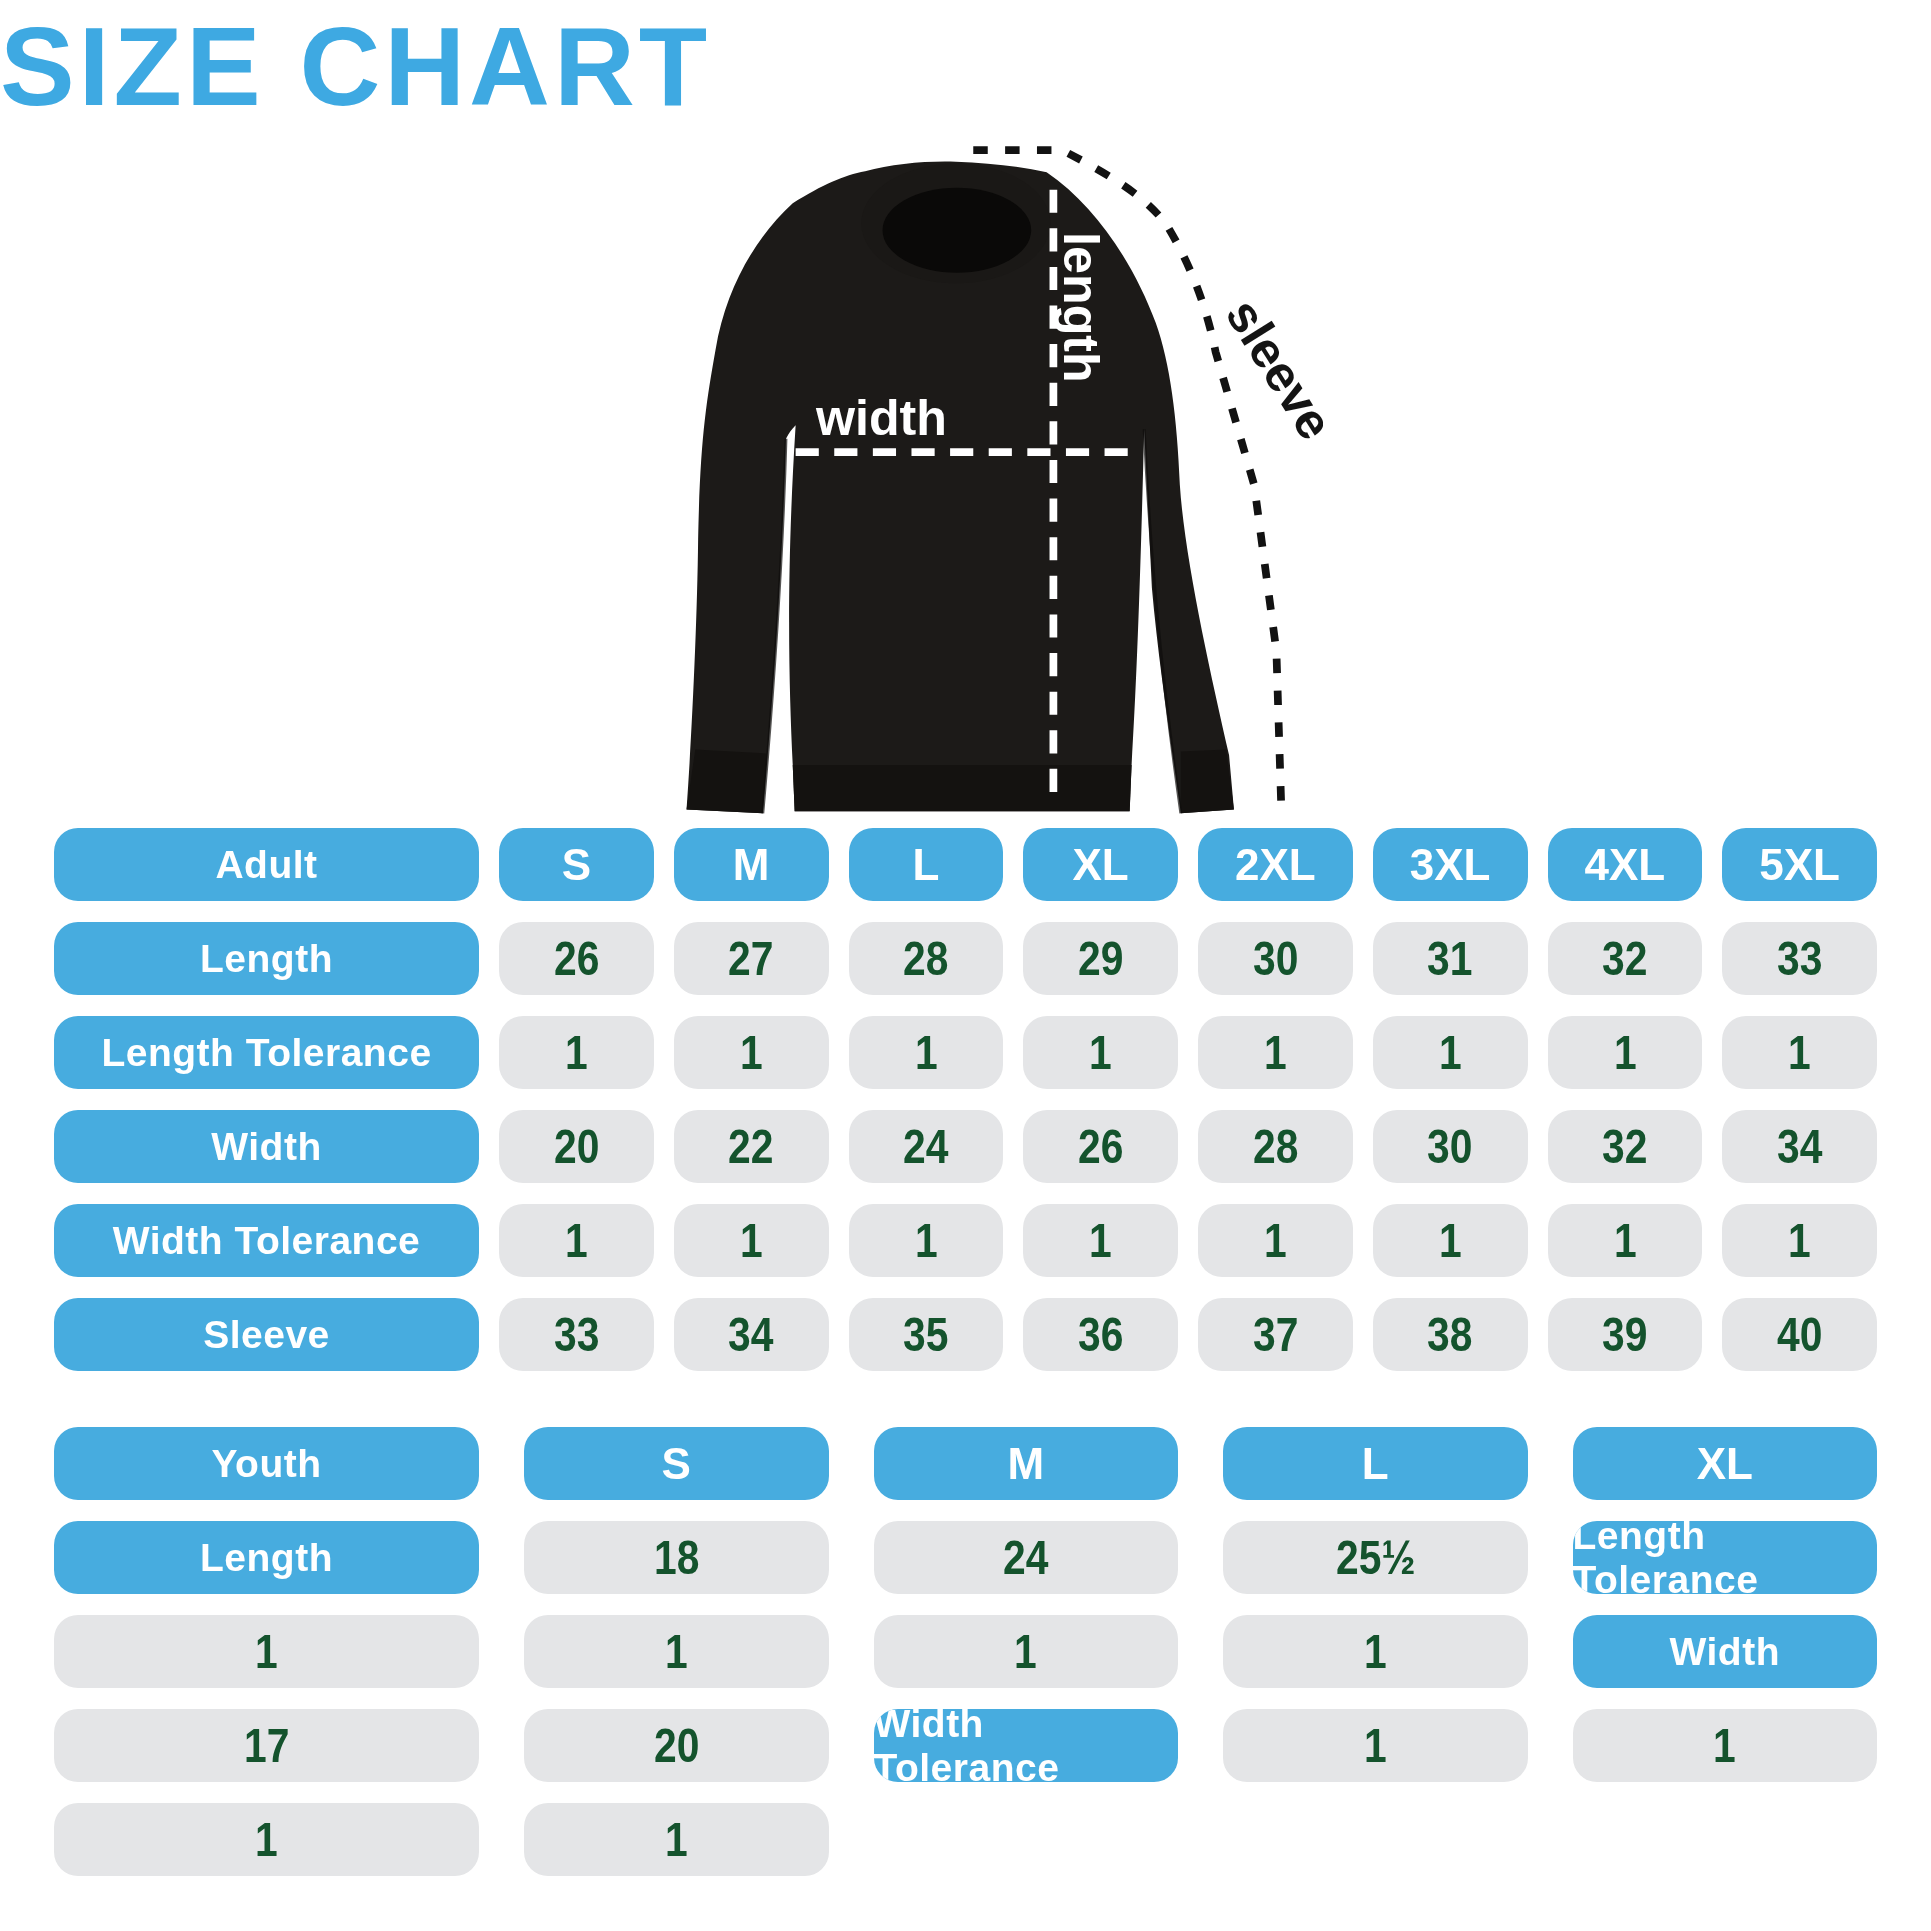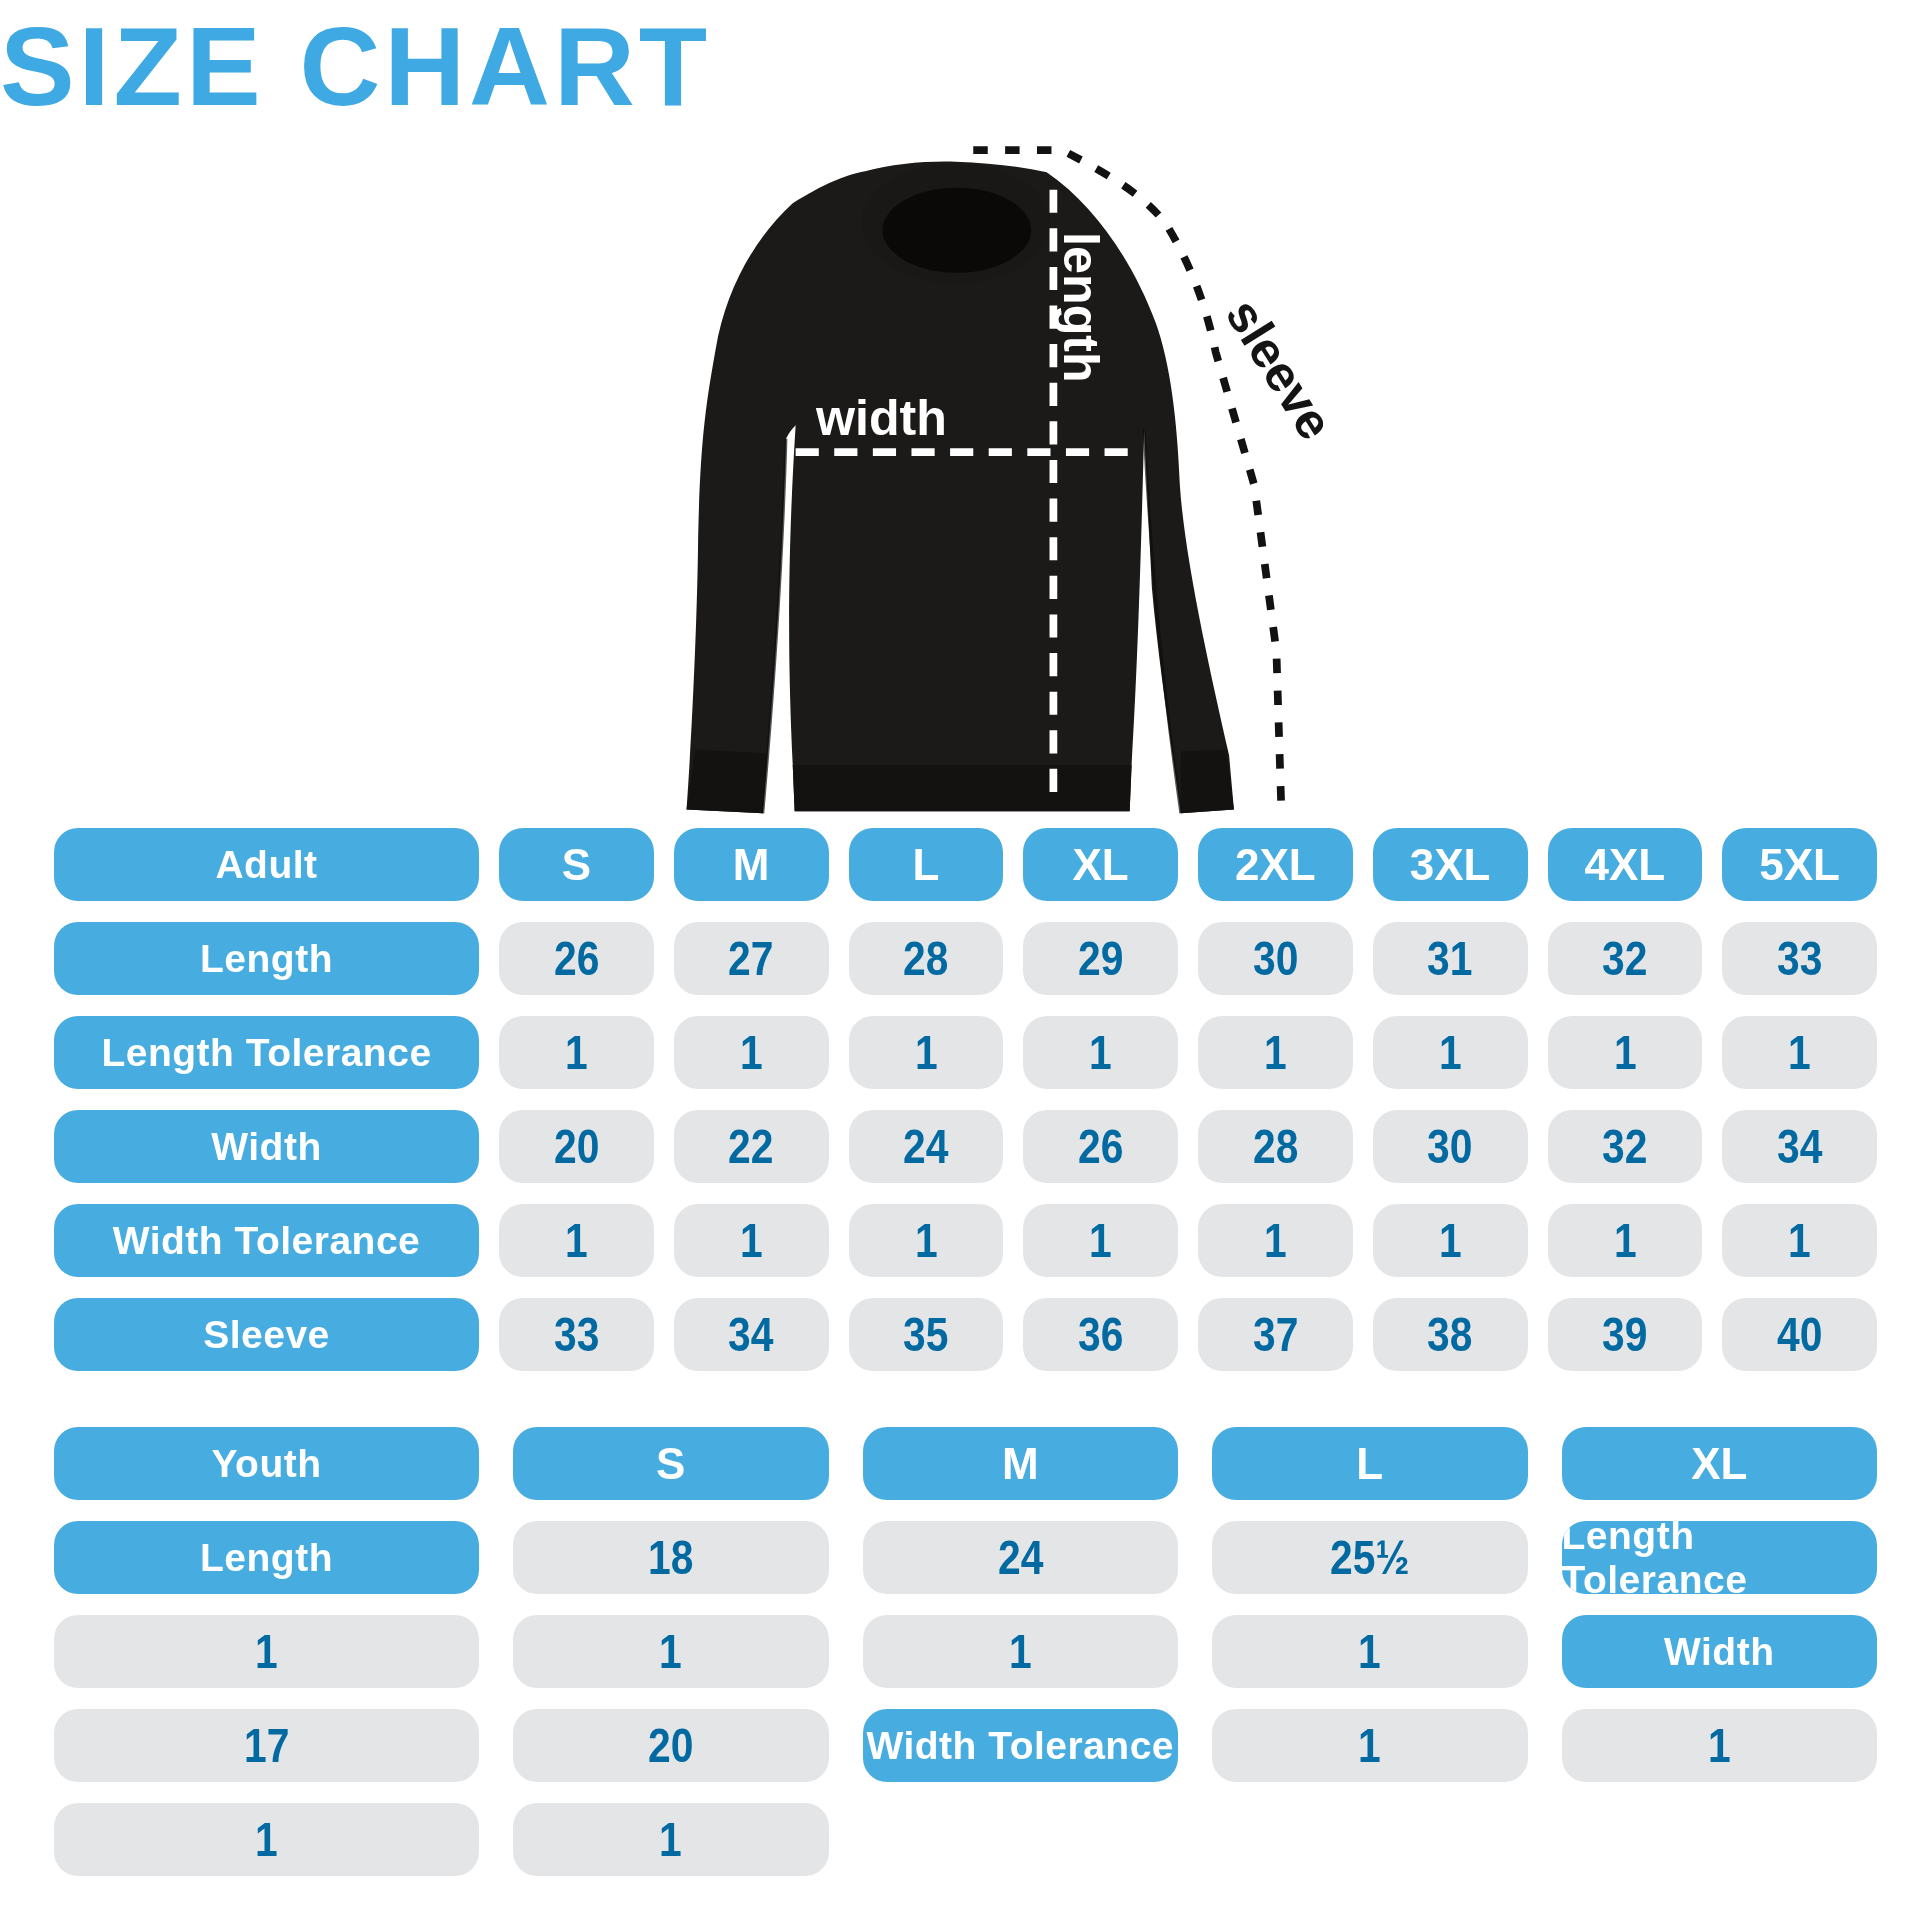--- a/index.html
+++ b/index.html
@@ -14,25 +14,25 @@
   }
   .title{
     position:absolute;top:7.7px;left:0;width:100%;margin:0;
     font-size:112px;line-height:1.05;font-weight:800;
     letter-spacing:3.9px;color:var(--title-blue);
   }
   .shirt{position:absolute;left:666px;top:124px;}
   .shirt text{font-family:"Liberation Sans",sans-serif;font-weight:700;}
   .size-table{position:absolute;left:54px;width:1823px;display:grid;row-gap:21px;}
   #adult-table{top:828px;grid-template-columns:425px repeat(8,1fr);column-gap:20px;}
-  #youth-table{top:1427px;grid-template-columns:425px repeat(4,1fr);column-gap:34px;}
+  #youth-table{top:1427px;grid-template-columns:425px repeat(4,1fr);column-gap:45px;}
   .cell{height:73px;border-radius:24px;display:flex;align-items:center;justify-content:center;overflow:hidden;}
   .label-cell{background:var(--accent);color:#ffffff;font-size:39px;font-weight:700;letter-spacing:0.5px;justify-content:center;}
   .header-cell{background:var(--accent);color:#ffffff;font-size:44px;font-weight:700;}
-  .value-cell{background:var(--cell-gray);color:#0369a1;font-size:48px;font-weight:700;}
+  .value-cell{background:var(--cell-gray);color:#14532d;font-size:48px;font-weight:700;}
   .value-cell span{display:inline-block;transform:scaleX(0.85);}
 </style>
 </head>
 <body>
 
 <div class="canvas">
 
   <h1 class="title">SIZE CHART</h1>
 
   <svg class="shirt" width="657" height="697" viewBox="0 0 680 722">

